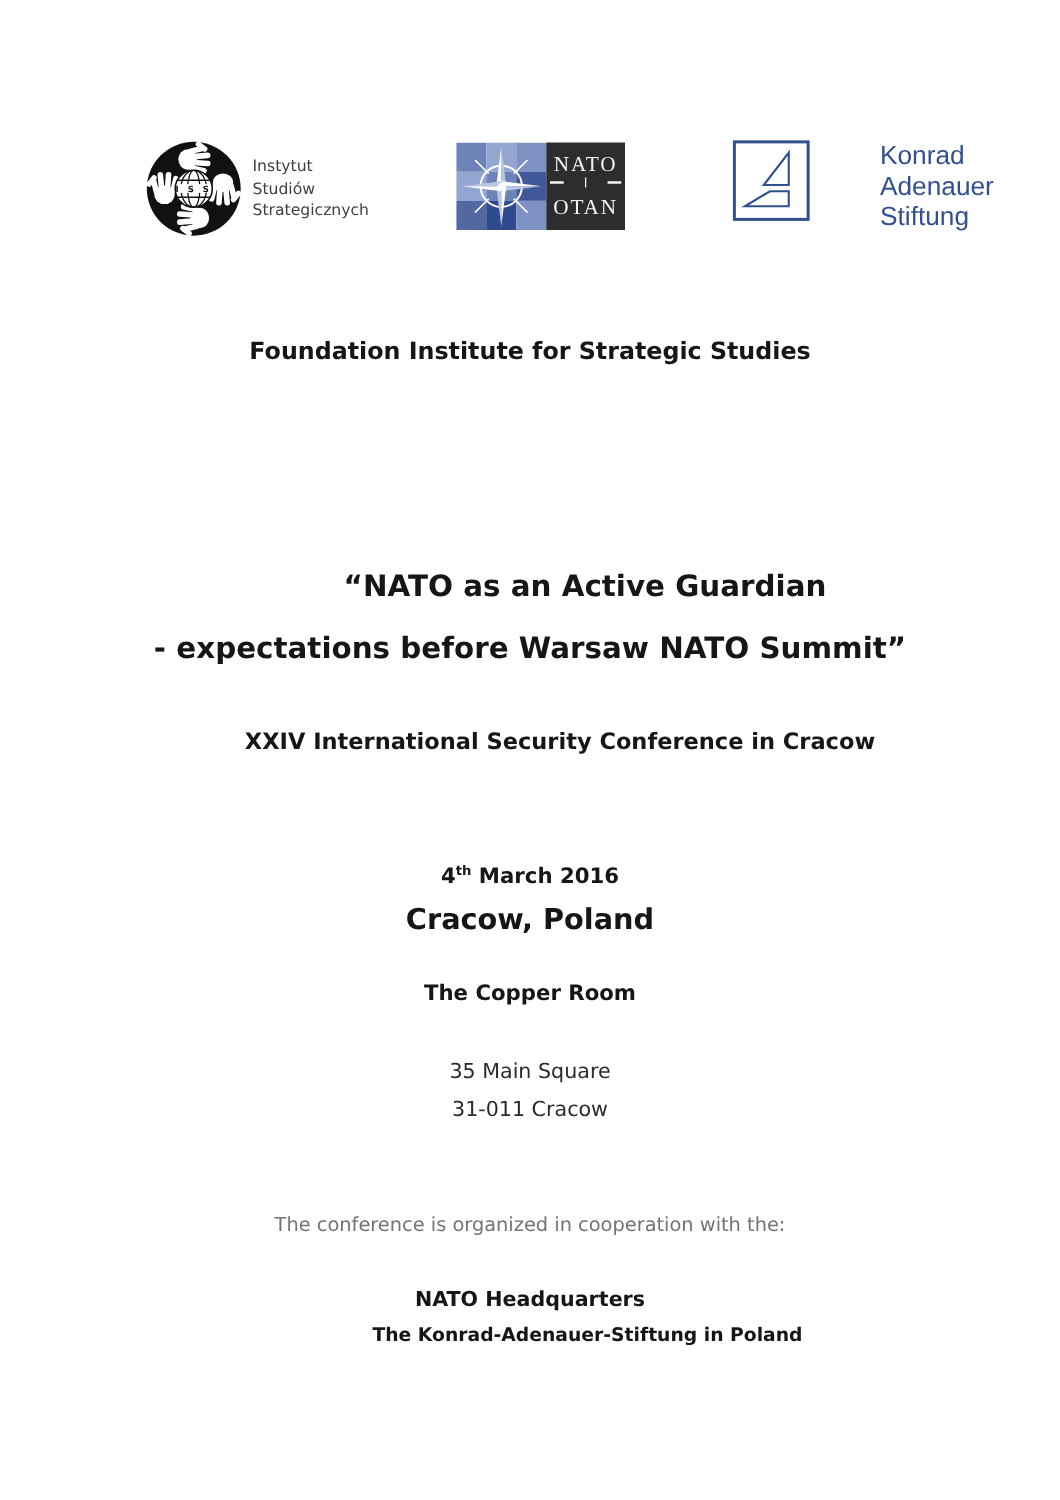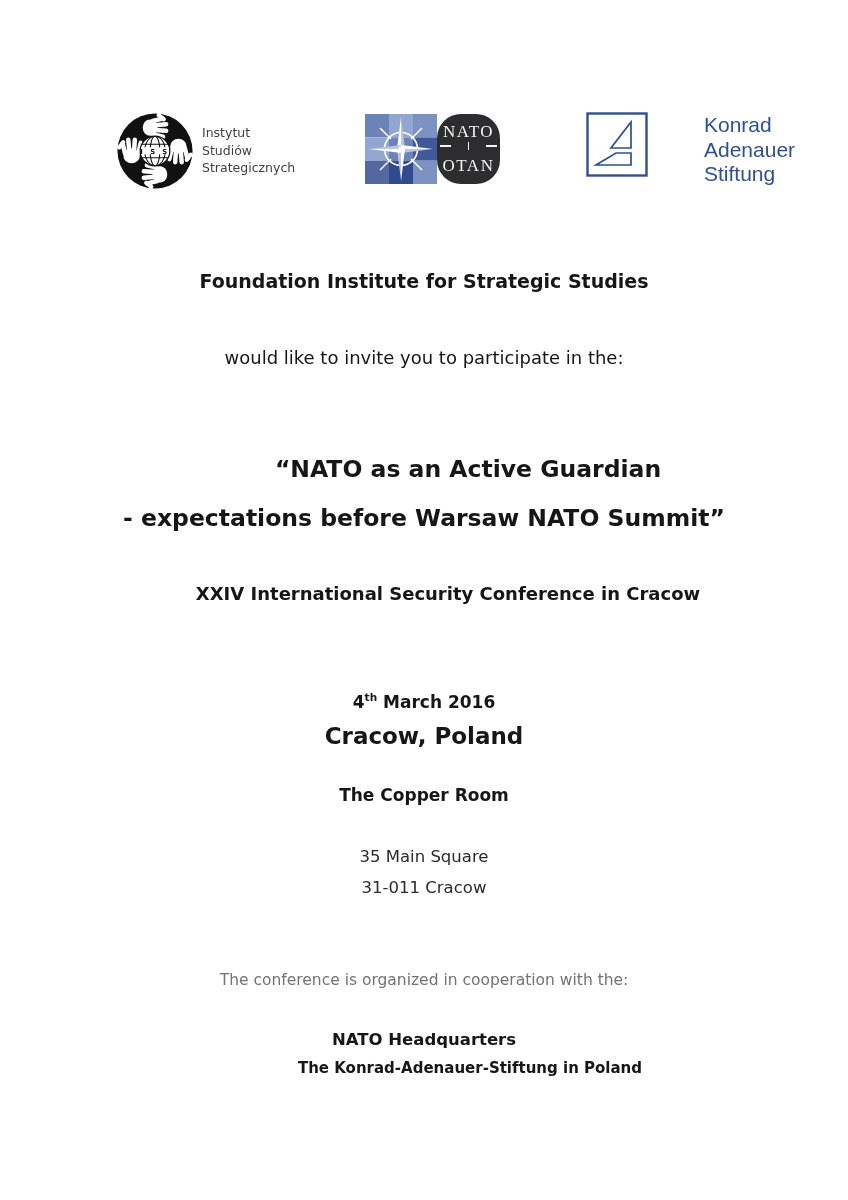--- a/index.html
+++ b/index.html
@@ -15,21 +15,20 @@
   
   .logo-block{position:absolute;display:flex;align-items:flex-start;}
   .iss-block{left:116px;top:112px;}
   .iss-text{margin-left:8px;margin-top:12px;font-size:12.5px;line-height:17.5px;color:#404040;}
   .nato-block{left:365px;top:114px;width:135px;height:70px;}
   .nato-dark{
     position:absolute;left:72px;top:0;width:63px;height:70px;
     background:#2d2d2f;color:#f4f4f1;
     font-family:"Liberation Serif","DejaVu Serif",serif;
     text-align:center;
-    border-radius:24px;
   }
   .nato-word{font-size:17px;letter-spacing:1.5px;line-height:1;}
   .nato-word.top{margin-top:9px;}
   .nato-word.bottom{margin-top:7px;}
   .nato-divider{position:relative;height:8px;margin-top:2px;}
   .nato-divider .h-seg{position:absolute;top:3px;width:11px;height:1.5px;background:#f4f4f1;}
   .nato-divider .h-seg.left{left:3px;}
   .nato-divider .h-seg.right{right:3px;}
   .nato-divider .v-tick{position:absolute;left:50%;top:0;width:1.6px;height:8px;margin-left:-0.8px;background:#f4f4f1;}
   .kas-block{left:586px;top:112px;gap:44px;}
@@ -146,21 +145,20 @@
       <path d="M30,41 L45,41 L45,53 L10,53 Z" fill="none" stroke="#31508f" stroke-width="1.7" stroke-linejoin="miter"></path>
     </svg>
     <div class="kas-text">
       <div>Konrad</div>
       <div>Adenauer</div>
       <div>Stiftung</div>
     </div>
   </div>
 
   <div class="center-text organizer">Foundation Institute for Strategic Studies</div>
-  <div class="center-text invite">would like to invite you to participate in the:</div>
 
   <div class="center-text conf-title1">“NATO as an Active Guardian</div>
   <div class="center-text conf-title2">- expectations before Warsaw NATO Summit”</div>
 
   <div class="center-text subtitle">XXIV International Security Conference in Cracow</div>
 
   <div class="center-text date-line"><span>4</span><sup>th</sup><span> March 2016</span></div>
   <div class="center-text place-line">Cracow, Poland</div>
 
   <div class="center-text venue-room">The Copper Room</div>

